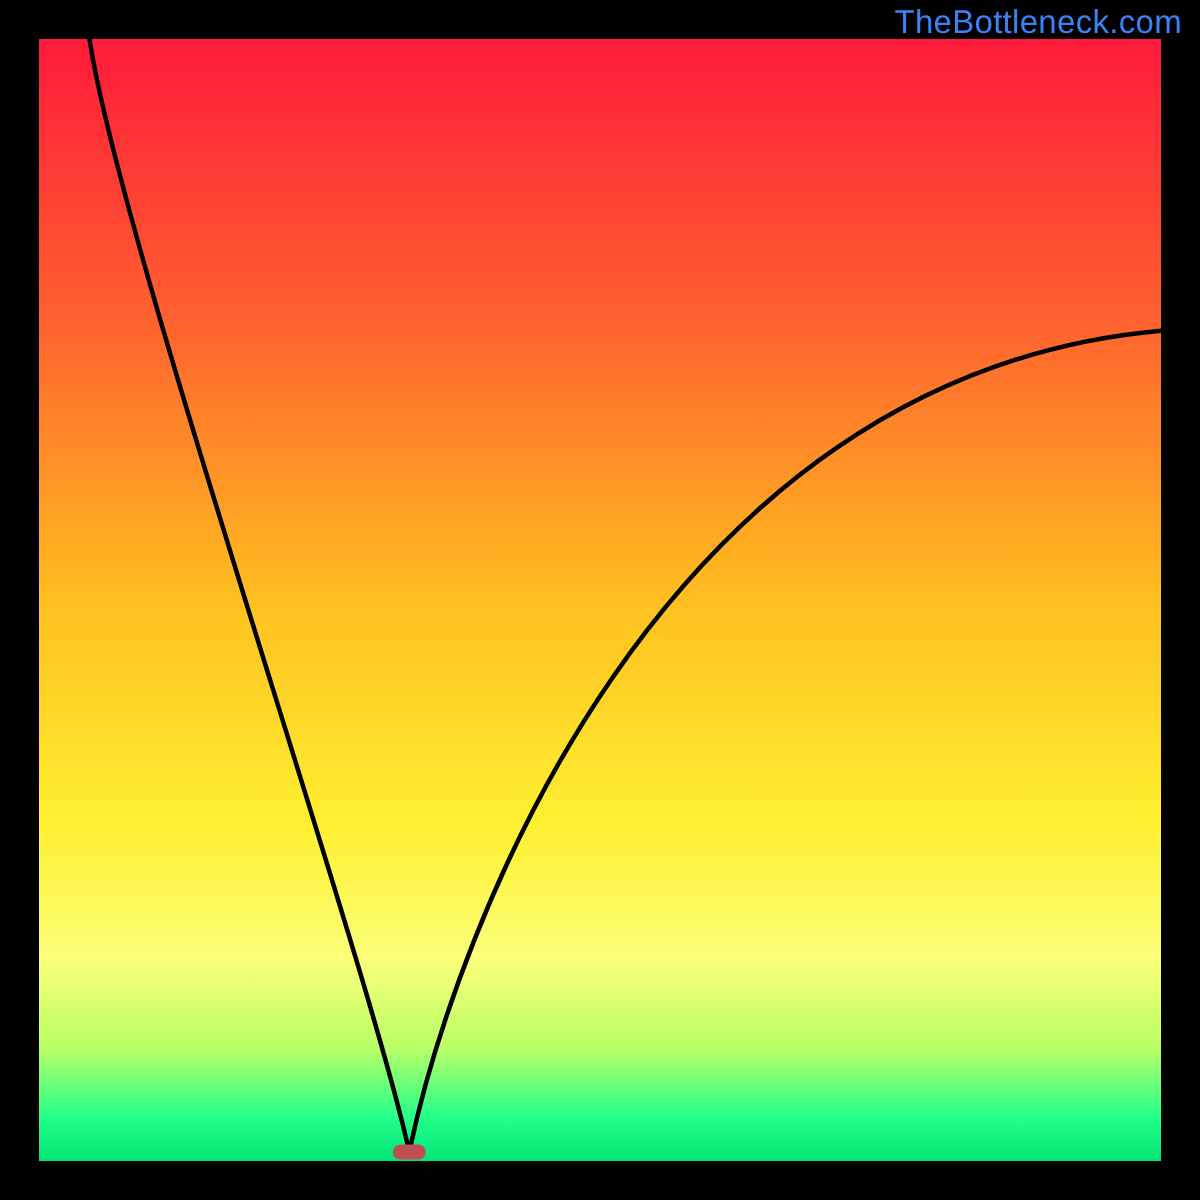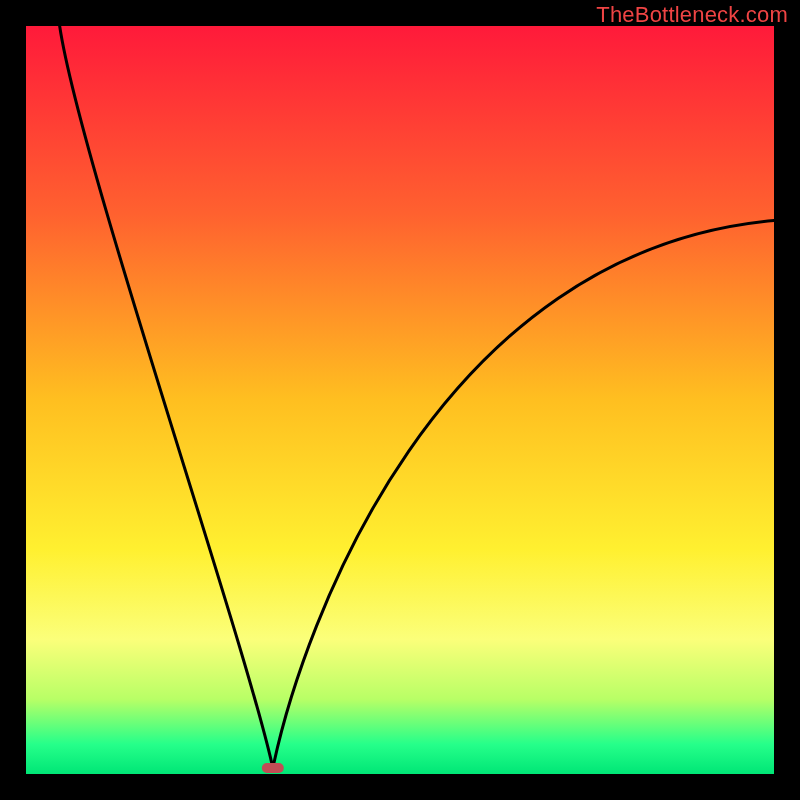--- a/index.html
+++ b/index.html
@@ -13,21 +13,21 @@
   .frame {
     width: 800px;
     height: 800px;
     background: #000;
     position: relative;
   }
   .watermark {
     position: absolute;
     top: 2px;
     right: 12px;
-    color: #ef4444;
+    color: #3b82f6;
     font-size: 22px;
     font-weight: 500;
     letter-spacing: 0.2px;
     z-index: 10;
   }
   .plot {
     position: absolute;
     left: 26px;
     top: 26px;
     width: 748px;

